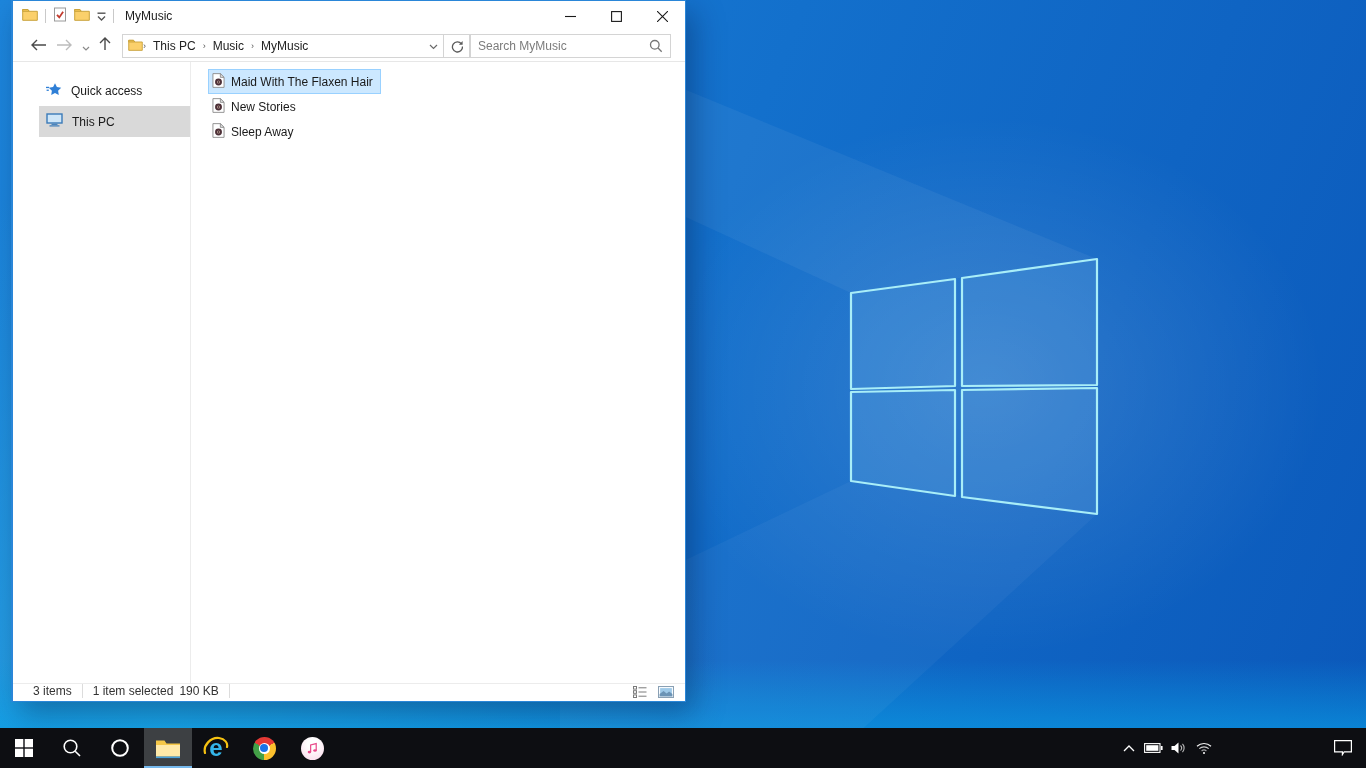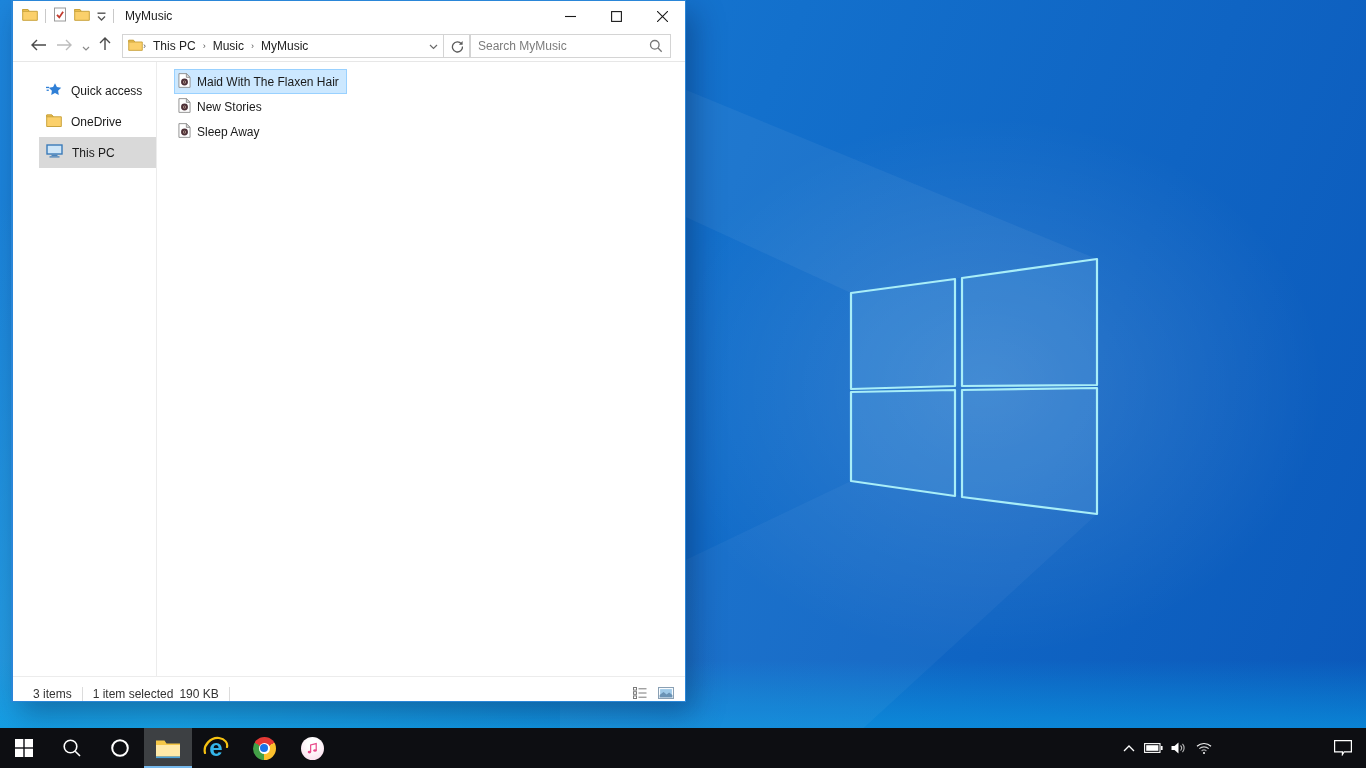--- a/index.html
+++ b/index.html
@@ -48,30 +48,30 @@
   .refresh-btn { width:26px; border:1px solid #d4d4d4; border-left:none;
     display:flex; align-items:center; justify-content:center; background:#fff; }
   .searchbox { width:201px; height:24px; border:1px solid #d4d4d4; margin-left:0;
     display:flex; align-items:center; background:#fff; }
   .searchbox input { border:none; outline:none; flex:1; min-width:0; font-size:12px;
     padding:0 7px; color:#333; font-family:inherit; background:transparent; }
   .searchbox input::placeholder { color:#7c7c7c; }
   .search-glyph { padding-right:7px; display:flex; }
 
   .winbody { flex:1; display:flex; min-height:0; }
-  .sidebar { width:144px; border-right:1px solid #ececec; padding-top:13px; flex:none; }
+  .sidebar { width:178px; border-right:1px solid #ececec; padding-top:13px; flex:none; }
   .side-item { height:31px; display:flex; align-items:center; gap:9px;
     margin-left:26px; padding-left:7px; font-size:12px; color:#1a1a1a; }
   .side-item.selected { background:#d9d9d9; }
   .filelist { flex:1; padding:7px 0 0 17px; }
   .file-row { height:25px; display:flex; width:max-content; align-items:center; gap:6px;
     padding:0 7px 0 3px; font-size:12px; color:#1a1a1a; border:1px solid transparent; }
   .file-row.selected { background:#cce8ff; border-color:#99d1ff; }
 
-  .statusbar { height:25px; border-top:1px solid #ececec; display:flex; align-items:flex-end;
+  .statusbar { height:18px; border-top:1px solid #ececec; display:flex; align-items:flex-start;
     font-size:12px; color:#333; padding:0 9px 0 20px; flex:none; }
   .sb-sep { width:1px; height:14px; background:#dcdcdc; margin:0 10px; }
   .sb-size { margin-left:6px; }
   .sb-right { margin-left:auto; display:flex; gap:7px; align-items:center; }
   .view-btn { display:flex; align-items:center; justify-content:center; padding:2px; }
 
   
   .taskbar { position:absolute; left:0; bottom:0; width:100%; height:40px;
     background:#0d0e12; display:flex; align-items:stretch; z-index:5; }
   .tb-cell { width:48px; display:flex; align-items:center; justify-content:center; position:relative; }
@@ -239,29 +239,20 @@
       <div class="side-item">
         <span>
           <svg width="16" height="15" viewBox="0 0 16 15">
               <path d="M9 1.2l1.9 3.9 4.3.6-3.1 3 .7 4.2L9 10.9l-3.8 2 .7-4.2-3.1-3 4.3-.6z" fill="#2f7fd6"></path>
               <rect x="0" y="4.8" width="3" height="1.3" fill="#2f7fd6"></rect>
               <rect x="0.6" y="7.6" width="2.2" height="1.3" fill="#2f7fd6"></rect>
             </svg>
         </span>
         <span>Quick access</span>
       </div>
-      <div class="side-item">
-        <span>
-          <svg width="16" height="14" viewBox="0 0 16 14">
-              <path d="M.7 2h5.2l1.3 1.8h8.1v9.7H.7z" fill="#fbd06b" stroke="#caa33c"></path>
-              <path d="M.7 2h5.2l1.3 1.8H.7z" fill="#f2c452" stroke="#caa33c"></path>
-            </svg>
-        </span>
-        <span>OneDrive</span>
-      </div>
       <div class="side-item selected">
         <span>
           <svg width="17" height="14" viewBox="0 0 17 14">
               <rect x="1" y="1" width="15" height="9" fill="#cfe6f8" stroke="#3a7ab8" stroke-width="1.4"></rect>
               <rect x="5.5" y="10.8" width="6" height="1.1" fill="#3a7ab8"></rect>
               <rect x="3.5" y="12.3" width="10" height="1.2" fill="#3a7ab8"></rect>
             </svg>
         </span>
         <span>This PC</span>
       </div>

